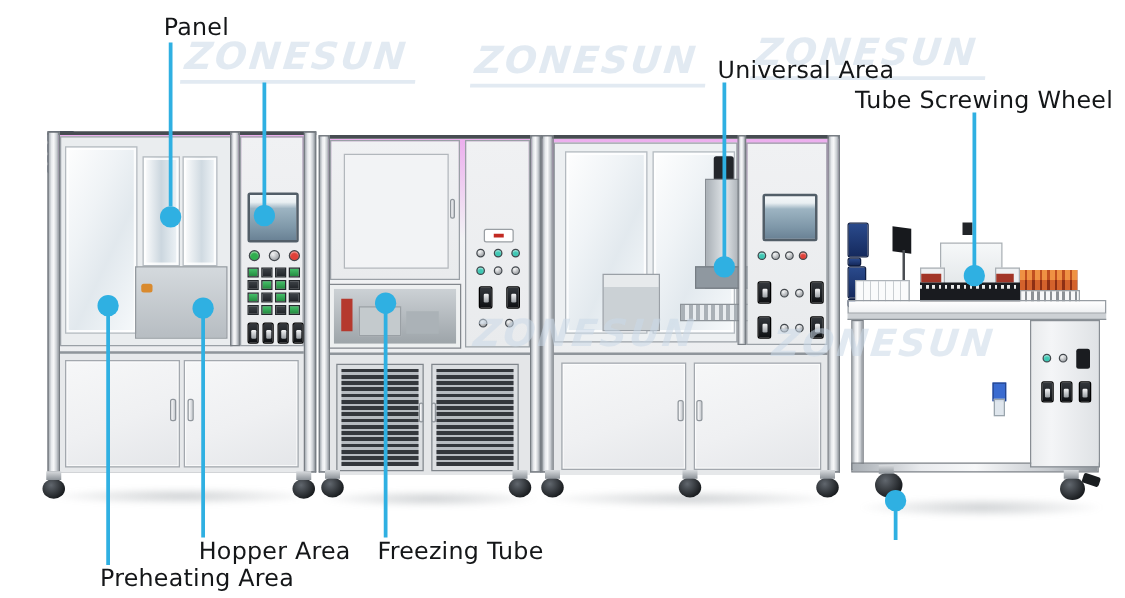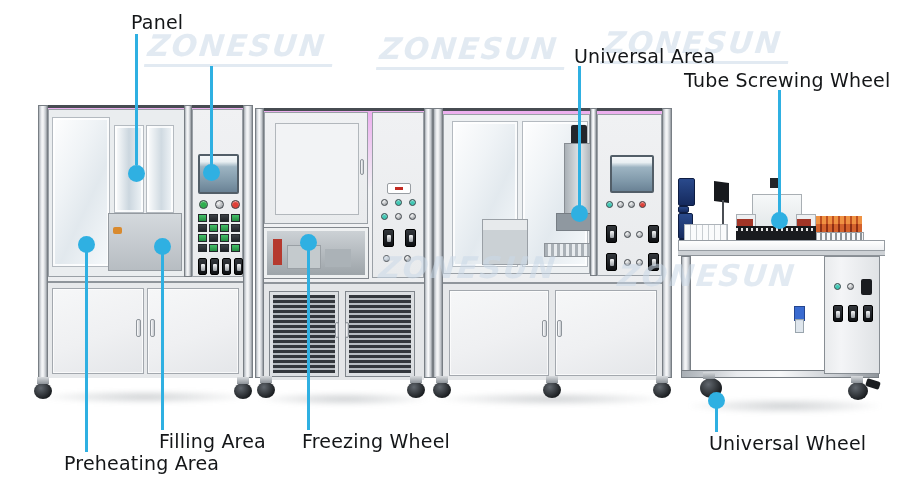--- a/index.html
+++ b/index.html
@@ -280,27 +280,26 @@
   <div class="callout-label" style="left:574px;top:45px;">Universal Area</div>
   <div class="callout-line" style="left:578px;top:66px;height:140px;"></div>
   <div class="callout-dot" style="left:571px;top:205px;"></div>
 
   <div class="callout-label" style="left:684px;top:69px;">Tube Screwing Wheel</div>
   <div class="callout-line" style="left:778px;top:90px;height:123px;"></div>
   <div class="callout-dot" style="left:771px;top:212px;"></div>
 
   <div class="callout-dot" style="left:78px;top:236px;"></div>
   <div class="callout-line" style="left:85px;top:251px;height:201px;"></div>
-  <div class="callout-label" style="left:64px;top:452px;">Preheating Area</div>
+  <div class="callout-label" style="left:80px;top:452px;">Preheating Area</div>
 
   <div class="callout-dot" style="left:154px;top:238px;"></div>
   <div class="callout-line" style="left:161px;top:253px;height:177px;"></div>
-  <div class="callout-label" style="left:159px;top:430px;">Filling Area</div>
+  <div class="callout-label" style="left:159px;top:430px;">Hopper Area</div>
 
   <div class="callout-dot" style="left:300px;top:234px;"></div>
   <div class="callout-line" style="left:307px;top:249px;height:181px;"></div>
-  <div class="callout-label" style="left:302px;top:430px;">Freezing Wheel</div>
+  <div class="callout-label" style="left:302px;top:430px;">Freezing Tube</div>
 
   <div class="callout-dot" style="left:708px;top:392px;"></div>
   <div class="callout-line" style="left:715px;top:406px;height:26px;"></div>
-  <div class="callout-label" style="left:709px;top:432px;">Universal Wheel</div>
 
 </div>
 
 </body></html>

